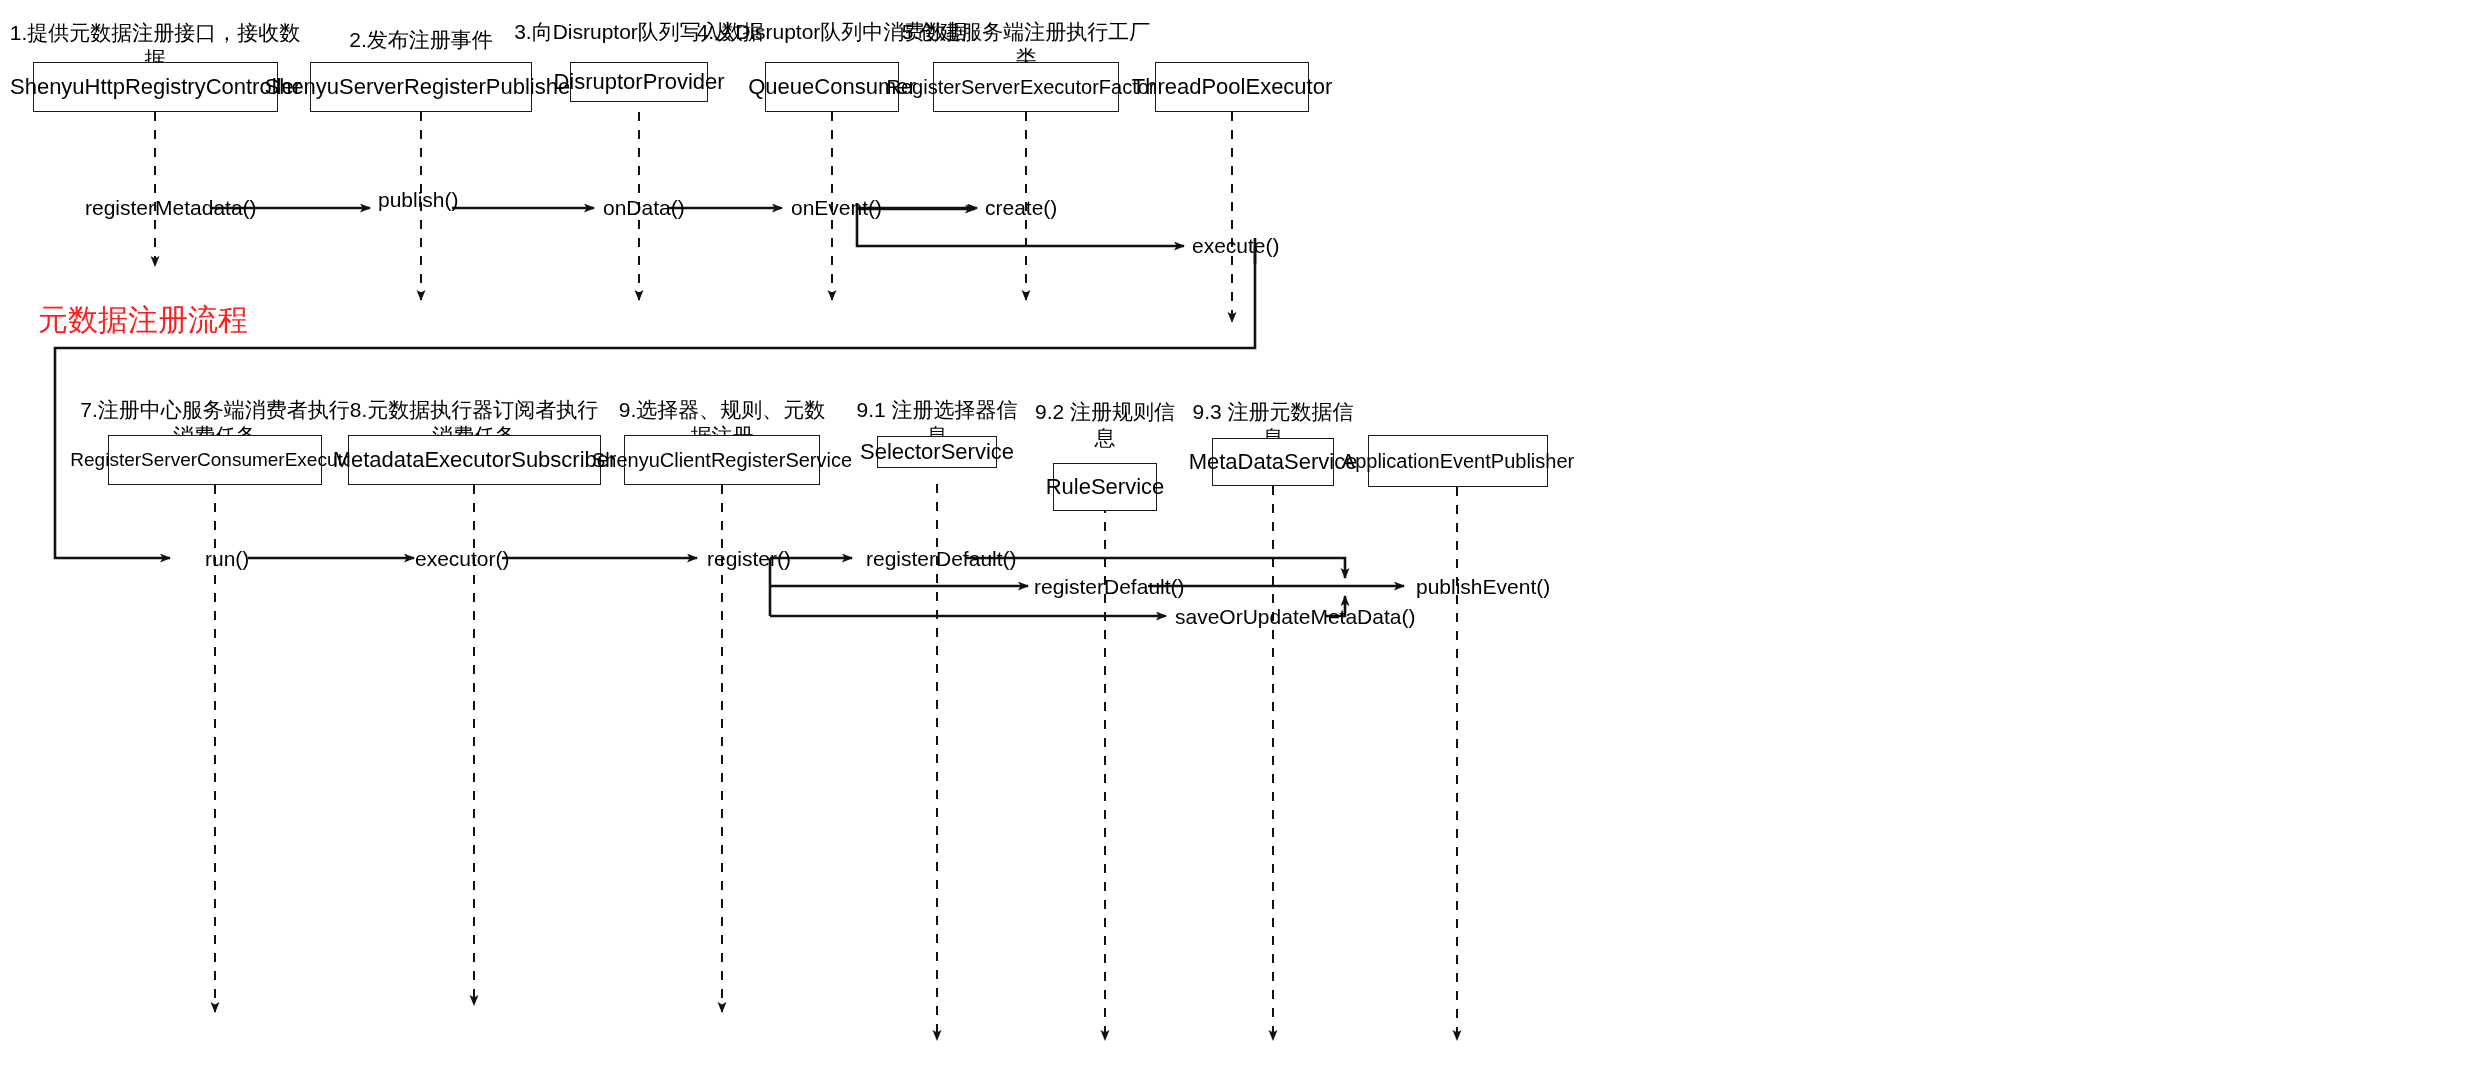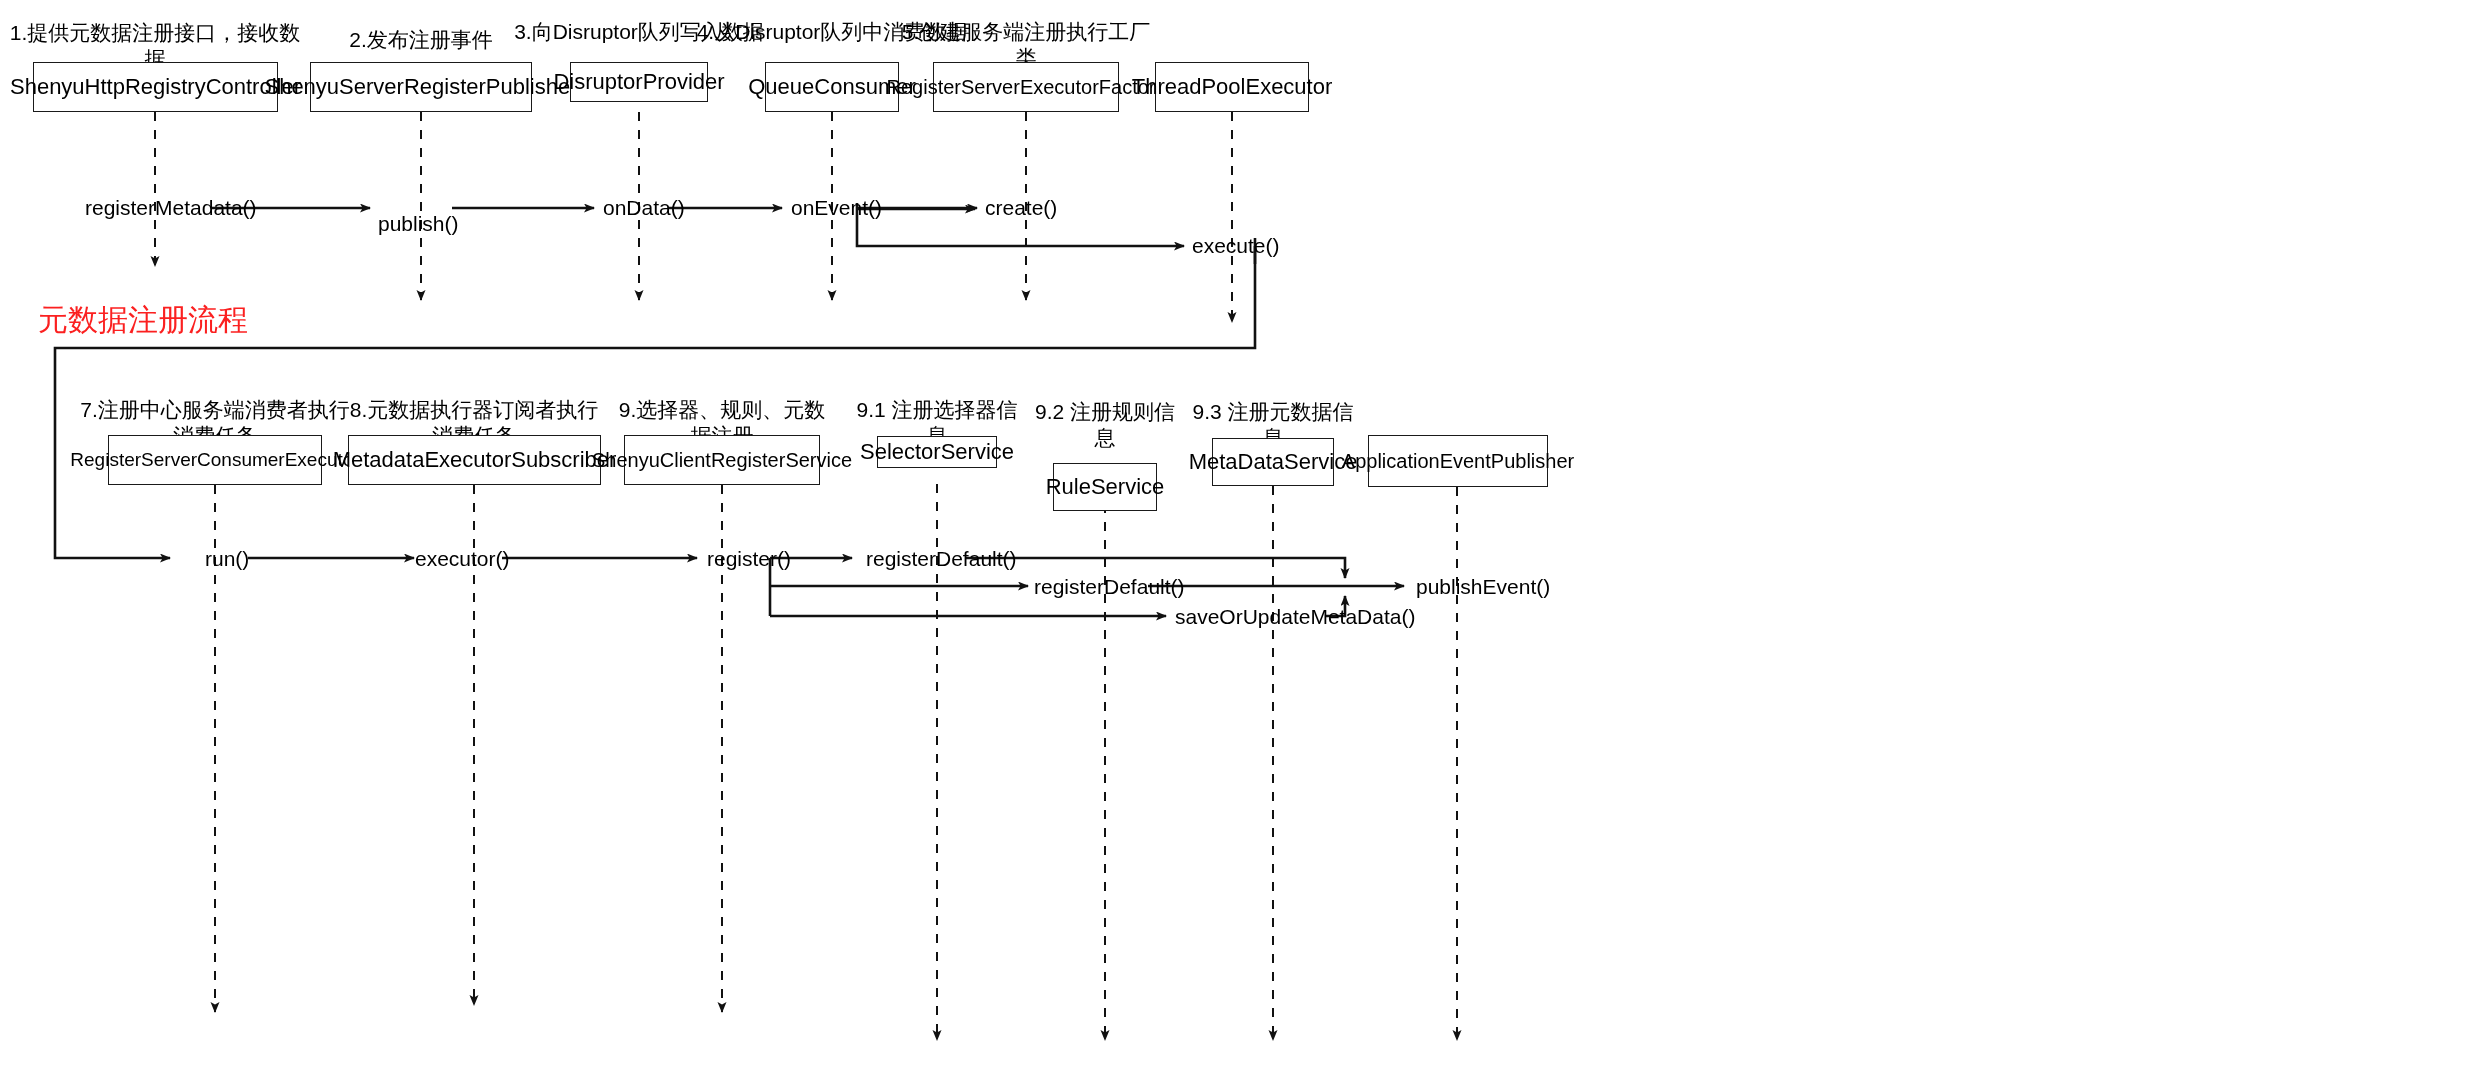--- a/index.html
+++ b/index.html
@@ -86,21 +86,21 @@
   <div class="note" style="left:896px;top:19px;width:260px;">5.创建服务端注册执行工厂类</div>
 
   <div class="pbox" style="left:33px;top:62px;width:245px;height:50px;">ShenyuHttpRegistryController</div>
   <div class="pbox" style="left:310px;top:62px;width:222px;height:50px;">ShenyuServerRegisterPublisher</div>
   <div class="pbox" style="left:570px;top:62px;width:138px;height:40px;">DisruptorProvider</div>
   <div class="pbox" style="left:765px;top:62px;width:134px;height:50px;">QueueConsumer</div>
   <div class="pbox" style="left:933px;top:62px;width:186px;height:50px;font-size:20px;">RegisterServerExecutorFactory</div>
   <div class="pbox" style="left:1155px;top:62px;width:154px;height:50px;text-align:center;">ThreadPoolExecutor</div>
 
   <div class="msg" style="left:85px;top:196px;">registerMetadata()</div>
-  <div class="msg" style="left:378px;top:212px;">publish()</div>
+  <div class="msg" style="left:378px;top:188px;">publish()</div>
   <div class="msg" style="left:603px;top:196px;">onData()</div>
   <div class="msg" style="left:791px;top:196px;">onEvent()</div>
   <div class="msg" style="left:985px;top:196px;">create()</div>
   <div class="msg" style="left:1192px;top:234px;">execute()</div>
 
   <div class="redlabel" style="left:38px;top:300px;">元数据注册流程</div>
 
   <div class="note" style="left:70px;top:397px;width:290px;">7.注册中心服务端消费者执行消费任务</div>
   <div class="note" style="left:340px;top:397px;width:268px;">8.元数据执行器订阅者执行消费任务</div>
   <div class="note" style="left:612px;top:397px;width:220px;">9.选择器、规则、元数据注册</div>

